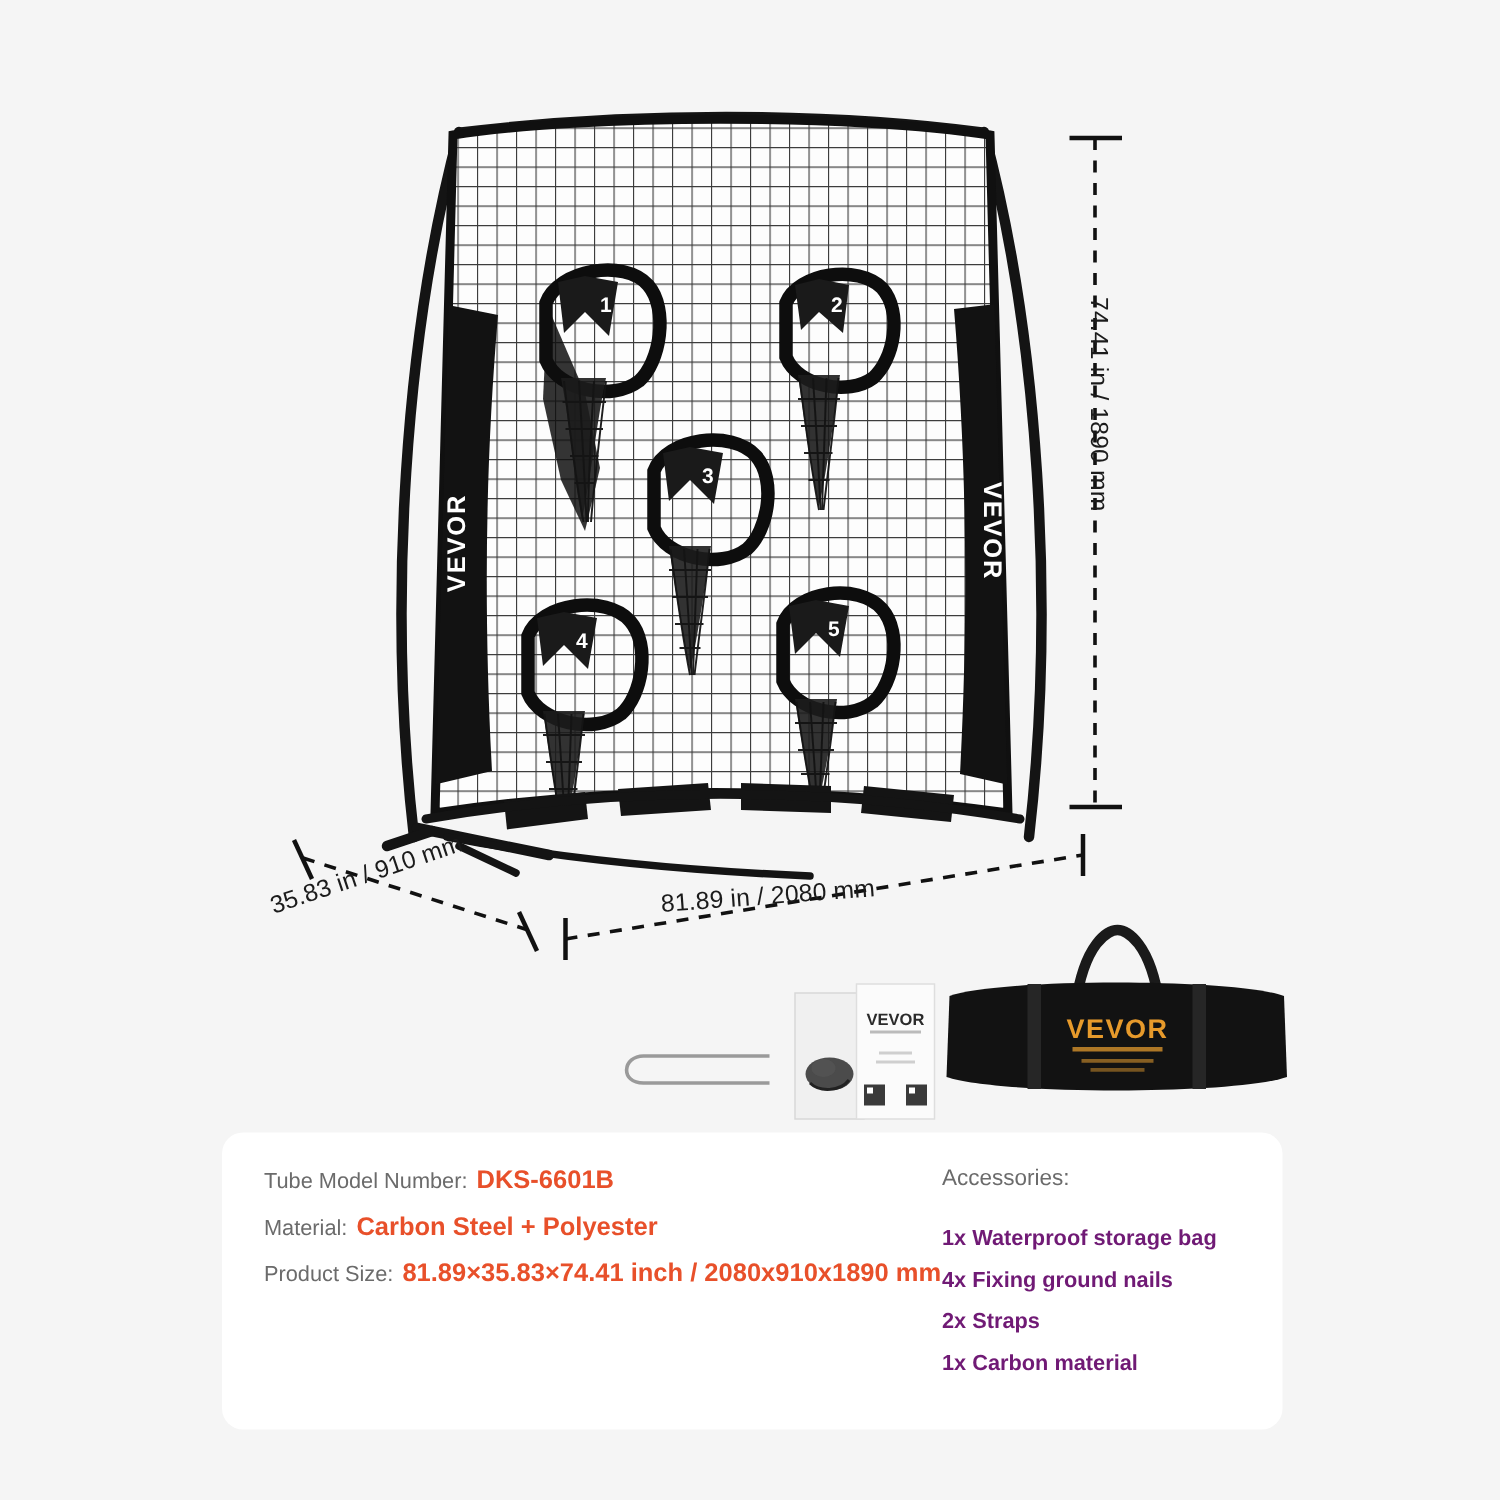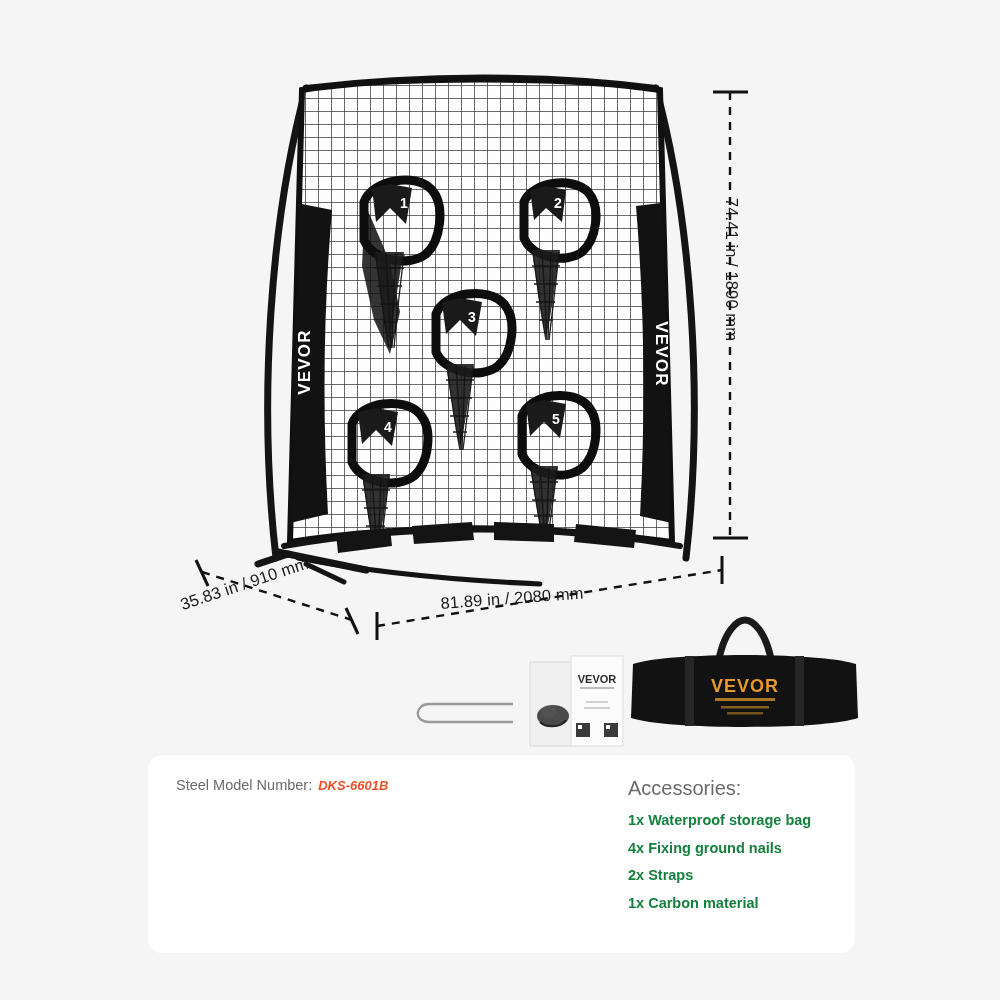--- a/index.html
+++ b/index.html
@@ -46,24 +46,24 @@
     position:absolute; left:148px; top:755px;
     width:707px; height:198px;
     background:#ffffff; border-radius:14px;
     display:flex;
   }
   .spec-col-left { width:430px; padding:22px 0 0 28px; }
   .spec-col-right { flex:1; padding:22px 0 0 50px; }
 
   .spec-row { display:flex; align-items:baseline; margin-bottom:11.5px; line-height:1.15; }
   .spec-label { font-size:14.5px; color:#6b6b6b; font-weight:400; white-space:nowrap; }
-  .spec-value { font-size:13px; color:#e8502a; font-weight:bold; margin-left:6px; white-space:nowrap;font-style:italic; }
-
-  .acc-title { font-size:20px; color:#6b6b6b; font-weight:400; margin-bottom:12px; }
-  .acc-item  { font-size:14.5px; color:#15803d; font-weight:bold; margin-bottom:11.5px; white-space:nowrap; }
+  .spec-value { font-size:17px; color:#e8502a; font-weight:bold; margin-left:6px; white-space:nowrap; }
+
+  .acc-title { font-size:15px; color:#6b6b6b; font-weight:400; margin-bottom:24px; }
+  .acc-item  { font-size:14.5px; color:#701a75; font-weight:bold; margin-bottom:11.5px; white-space:nowrap; }
 </style>
 </head>
 <body>
 
 <div class="stage">
 
   <div class="product">
     <svg viewBox="0 0 480 520" xmlns="http://www.w3.org/2000/svg">
       <defs>
         <pattern id="mesh" width="13" height="13" patternUnits="userSpaceOnUse">
@@ -246,22 +246,30 @@
       <text x="118" y="80" text-anchor="middle" fill="#e79a2b" font-size="18" font-weight="bold" letter-spacing="1" font-family="Liberation Sans, sans-serif">VEVOR</text>
       <rect x="88" y="86" width="60" height="3" fill="#c98a2a" opacity=".85"></rect>
       <rect x="94" y="94" width="48" height="2.5" fill="#b9802a" opacity=".7"></rect>
       <rect x="100" y="100" width="36" height="2.5" fill="#b9802a" opacity=".6"></rect>
     </svg>
   </div>
 
   <div class="spec-card">
     <div class="spec-col-left">
       <div class="spec-row">
-        <span class="spec-label">Steel Model Number:</span>
+        <span class="spec-label">Tube Model Number:</span>
         <span class="spec-value">DKS-6601B</span>
+      </div>
+      <div class="spec-row">
+        <span class="spec-label">Material:</span>
+        <span class="spec-value">Carbon Steel + Polyester</span>
+      </div>
+      <div class="spec-row">
+        <span class="spec-label">Product Size:</span>
+        <span class="spec-value">81.89×35.83×74.41 inch / 2080x910x1890 mm</span>
       </div>
     </div>
 
     <div class="spec-col-right">
       <div class="acc-title">Accessories:</div>
       <div class="acc-item">1x Waterproof storage bag</div>
       <div class="acc-item">4x Fixing ground nails</div>
       <div class="acc-item">2x Straps</div>
       <div class="acc-item">1x Carbon material</div>
     </div>

